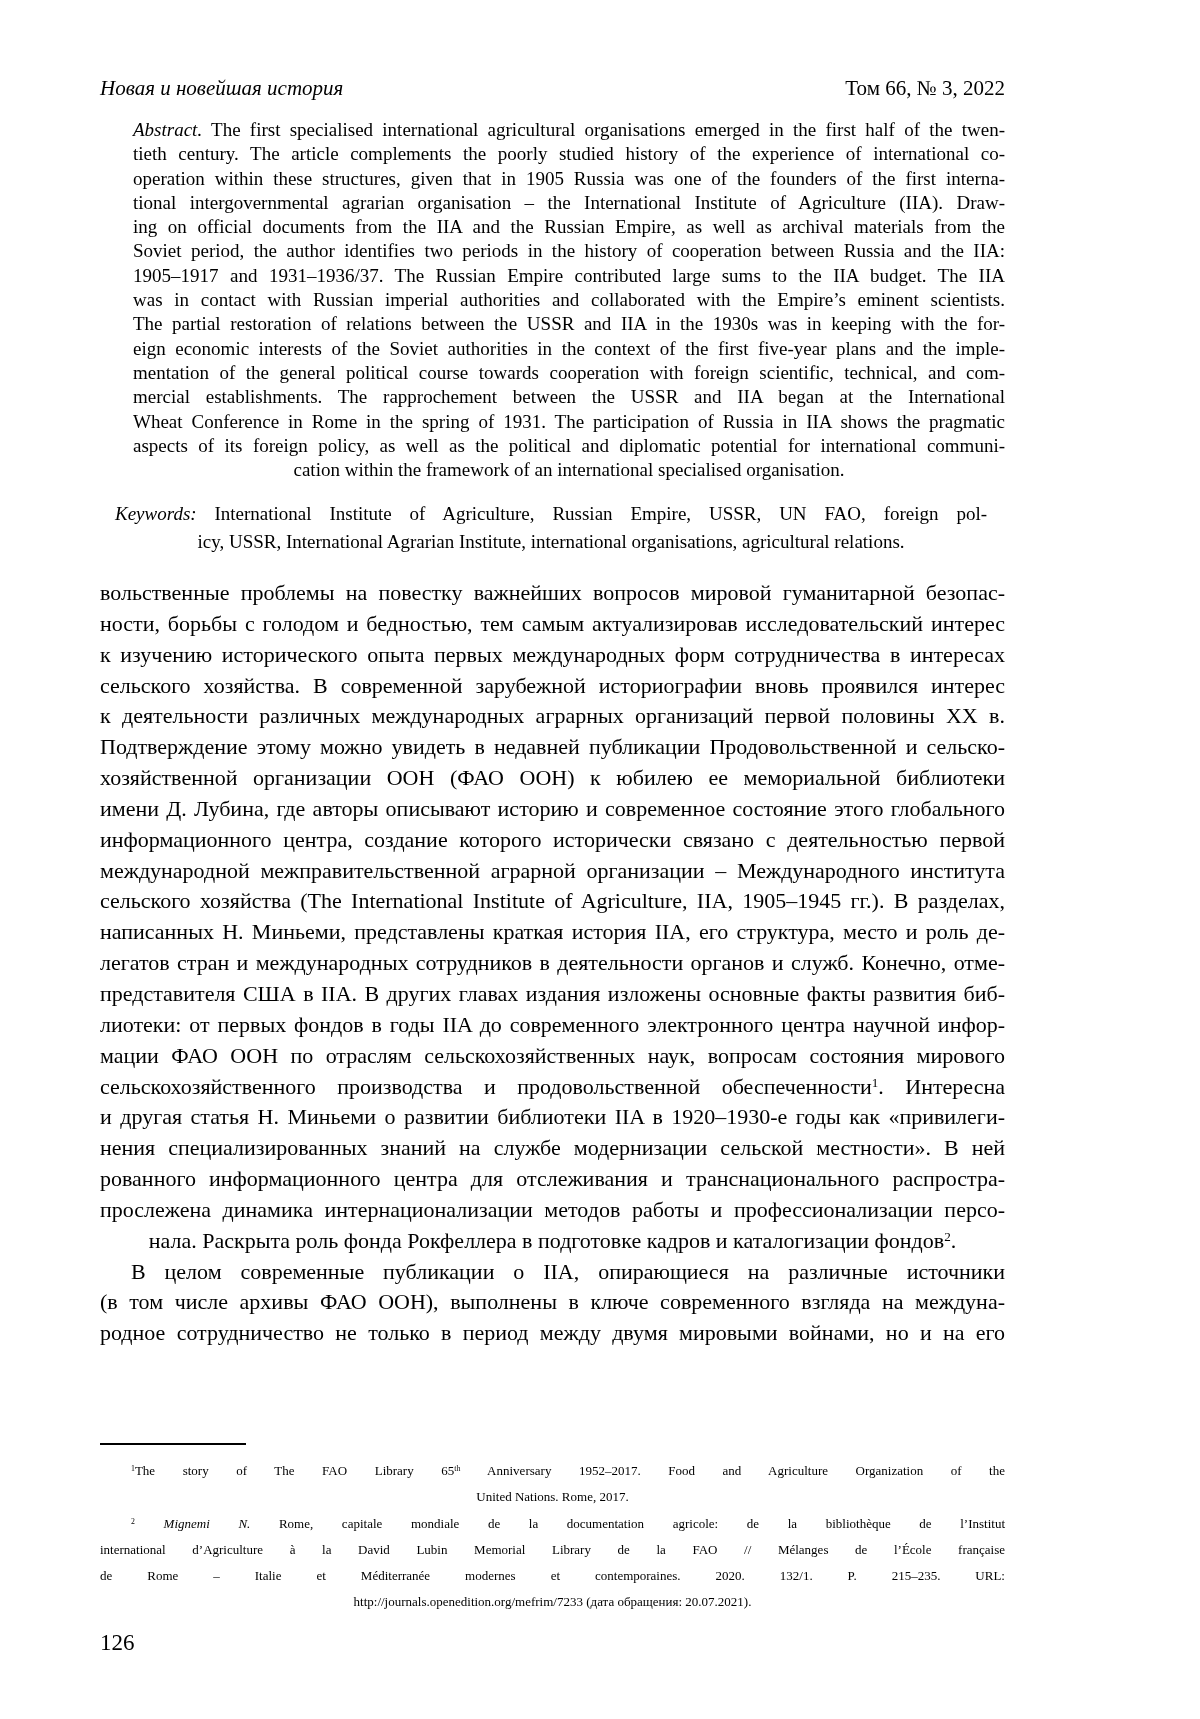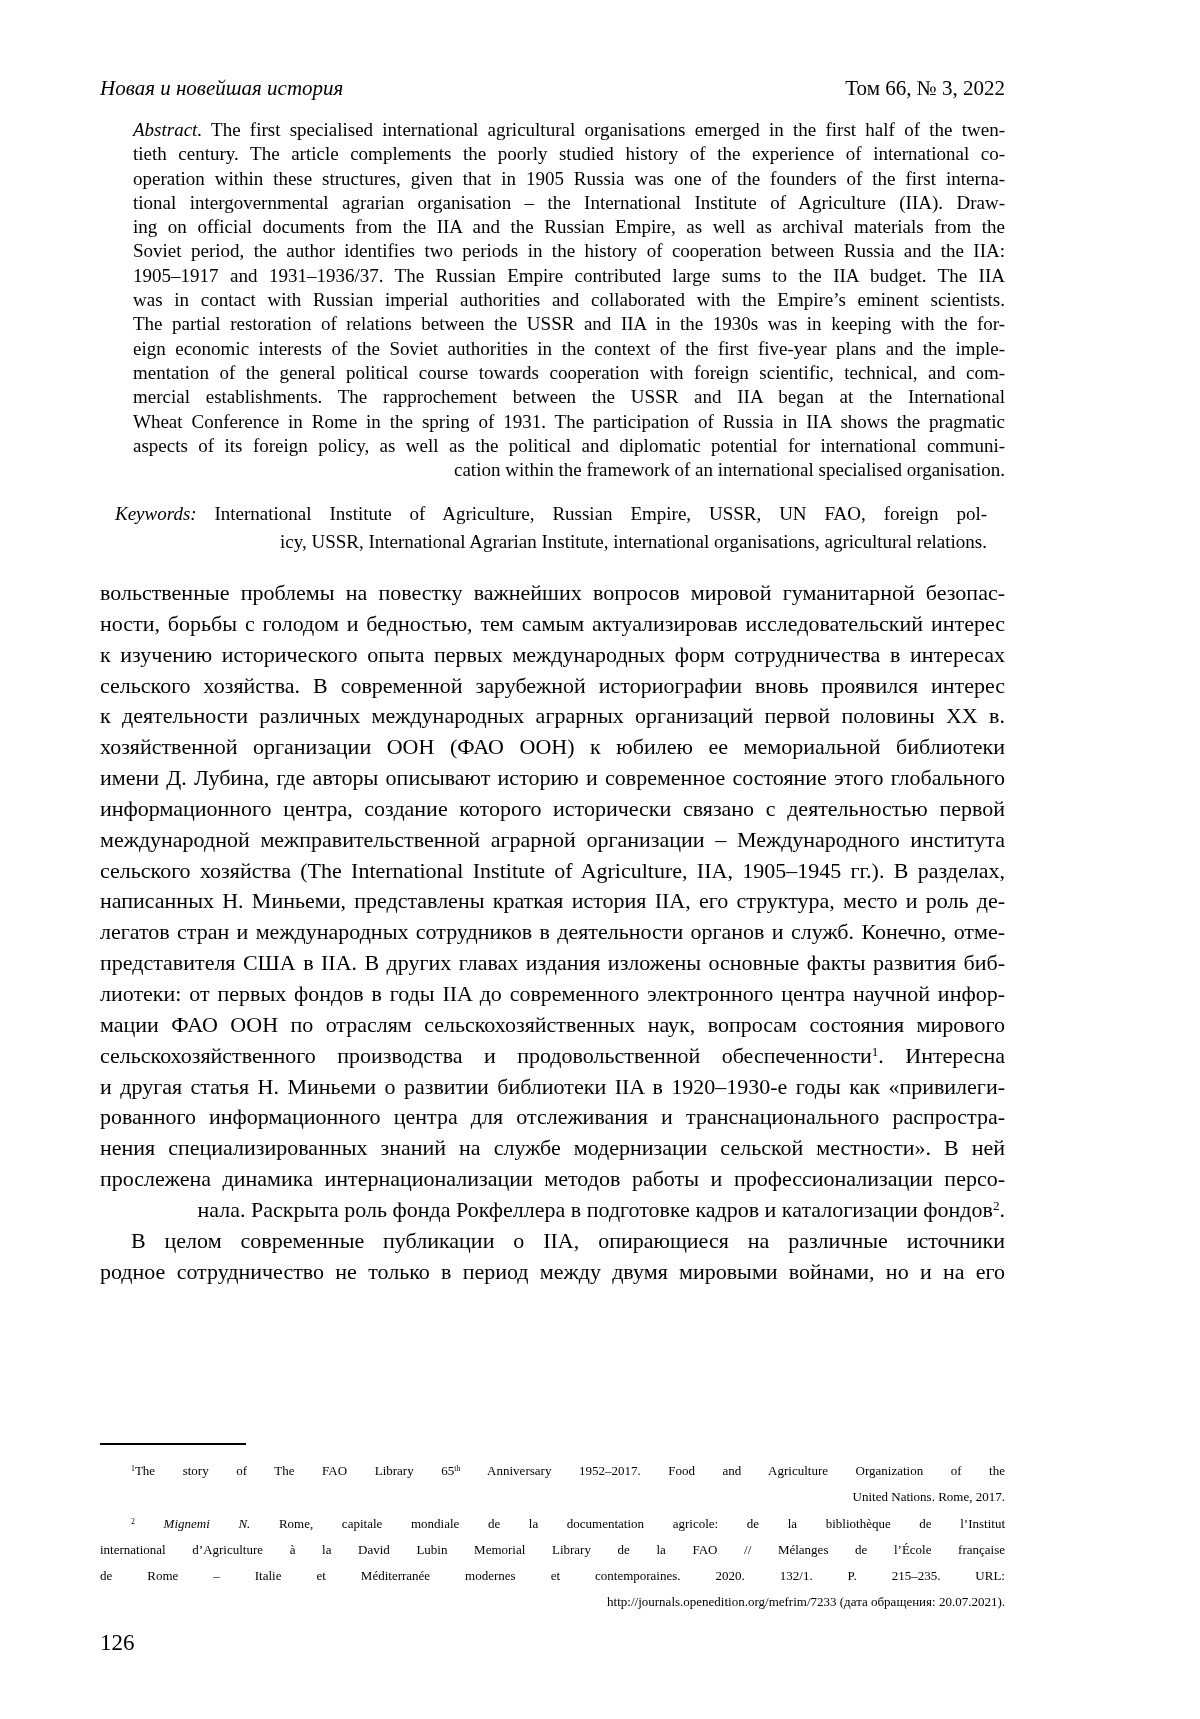--- a/index.html
+++ b/index.html
@@ -33,21 +33,21 @@
   }
   .footnotes {
     position:absolute; left:100px; width:905px; top:1458px;
     font-size:13px; line-height:26.3px;
   }
   .page-number {
     position:absolute; left:100px; top:1630px; font-size:23px;text-align:right;
   }
   .tl { }
   .tl.just { text-align:justify; text-align-last:justify; }
-  .tl.lastline { text-align:right; }
+  .tl.lastline { text-align:center; }
   .tl.indent { text-indent:31px; }
   .it { font-style:italic; }
   .sup { font-size:0.6em; position:relative; top:-0.5em; line-height:0; }
 </style>
 </head>
 <body>
 
 <div class="page">
 
   <div class="header">
@@ -77,37 +77,39 @@
       <div class="tl just"><span class="it">Keywords:</span><span> International Institute of Agriculture, Russian Empire, USSR, UN FAO, foreign pol-</span></div>
       <div class="tl lastline"><span>icy, USSR, International Agrarian Institute, international organisations, agricultural relations.</span></div>
     </div>
 
   <div class="body-text">
       <div class="tl just"><span>вольственные проблемы на повестку важнейших вопросов мировой гуманитарной безопас-</span></div>
       <div class="tl just"><span>ности, борьбы с голодом и бедностью, тем самым актуализировав исследовательский интерес</span></div>
       <div class="tl just"><span>к изучению исторического опыта первых международных форм сотрудничества в интересах</span></div>
       <div class="tl just"><span>сельского хозяйства. В современной зарубежной историографии вновь проявился интерес</span></div>
       <div class="tl just"><span>к деятельности различных международных аграрных организаций первой половины XX в.</span></div>
+      <div class="tl just"><span>Подтверждение этому можно увидеть в недавней публикации Продовольственной и сельско-</span></div>
       <div class="tl just"><span>хозяйственной организации ООН (ФАО ООН) к юбилею ее мемориальной библиотеки</span></div>
       <div class="tl just"><span>имени Д. Лубина, где авторы описывают историю и современное состояние этого глобального</span></div>
       <div class="tl just"><span>информационного центра, создание которого исторически связано с деятельностью первой</span></div>
       <div class="tl just"><span>международной межправительственной аграрной организации – Международного института</span></div>
       <div class="tl just"><span>сельского хозяйства (The International Institute of Agriculture, IIA, 1905–1945 гг.). В разделах,</span></div>
       <div class="tl just"><span>написанных Н. Миньеми, представлены краткая история IIA, его структура, место и роль де-</span></div>
       <div class="tl just"><span>легатов стран и международных сотрудников в деятельности органов и служб. Конечно, отме-</span></div>
       <div class="tl just"><span>представителя США в IIA. В других главах издания изложены основные факты развития биб-</span></div>
       <div class="tl just"><span>лиотеки: от первых фондов в годы IIA до современного электронного центра научной инфор-</span></div>
       <div class="tl just"><span>мации ФАО ООН по отраслям сельскохозяйственных наук, вопросам состояния мирового</span></div>
       <div class="tl just"><span>сельскохозяйственного производства и продовольственной обеспеченности</span><span class="sup">1</span><span>. Интересна</span></div>
       <div class="tl just"><span>и другая статья Н. Миньеми о развитии библиотеки IIA в 1920–1930-е годы как «привилеги-</span></div>
+      <div class="tl just"><span>нения специализированных знаний на службе модернизации сельской местности». В ней</span></div>
       <div class="tl just"><span>рованного информационного центра для отслеживания и транснационального распростра-</span></div>
-      <div class="tl just"><span>нения специализированных знаний на службе модернизации сельской местности». В ней</span></div>
       <div class="tl just"><span>прослежена динамика интернационализации методов работы и профессионализации персо-</span></div>
       <div class="tl lastline"><span>нала. Раскрыта роль фонда Рокфеллера в подготовке кадров и каталогизации фондов</span><span class="sup">2</span><span>.</span></div>
       <div class="tl just indent"><span>В целом современные публикации о IIA, опирающиеся на различные источники</span></div>
+      <div class="tl just"><span>(в том числе архивы ФАО ООН), выполнены в ключе современного взгляда на междуна-</span></div>
       <div class="tl just"><span>родное сотрудничество не только в период между двумя мировыми войнами, но и на его</span></div>
     </div>
 
   <div class="footnote-rule"></div>
 
   <div class="footnotes">
     <div>
         <div class="tl just indent"><span class="sup">1</span><span>The story of The FAO Library 65</span><span class="sup">th</span><span> Anniversary 1952–2017. Food and Agriculture Organization of the</span></div>
         <div class="tl lastline"><span>United Nations. Rome, 2017.</span></div>
       </div>

